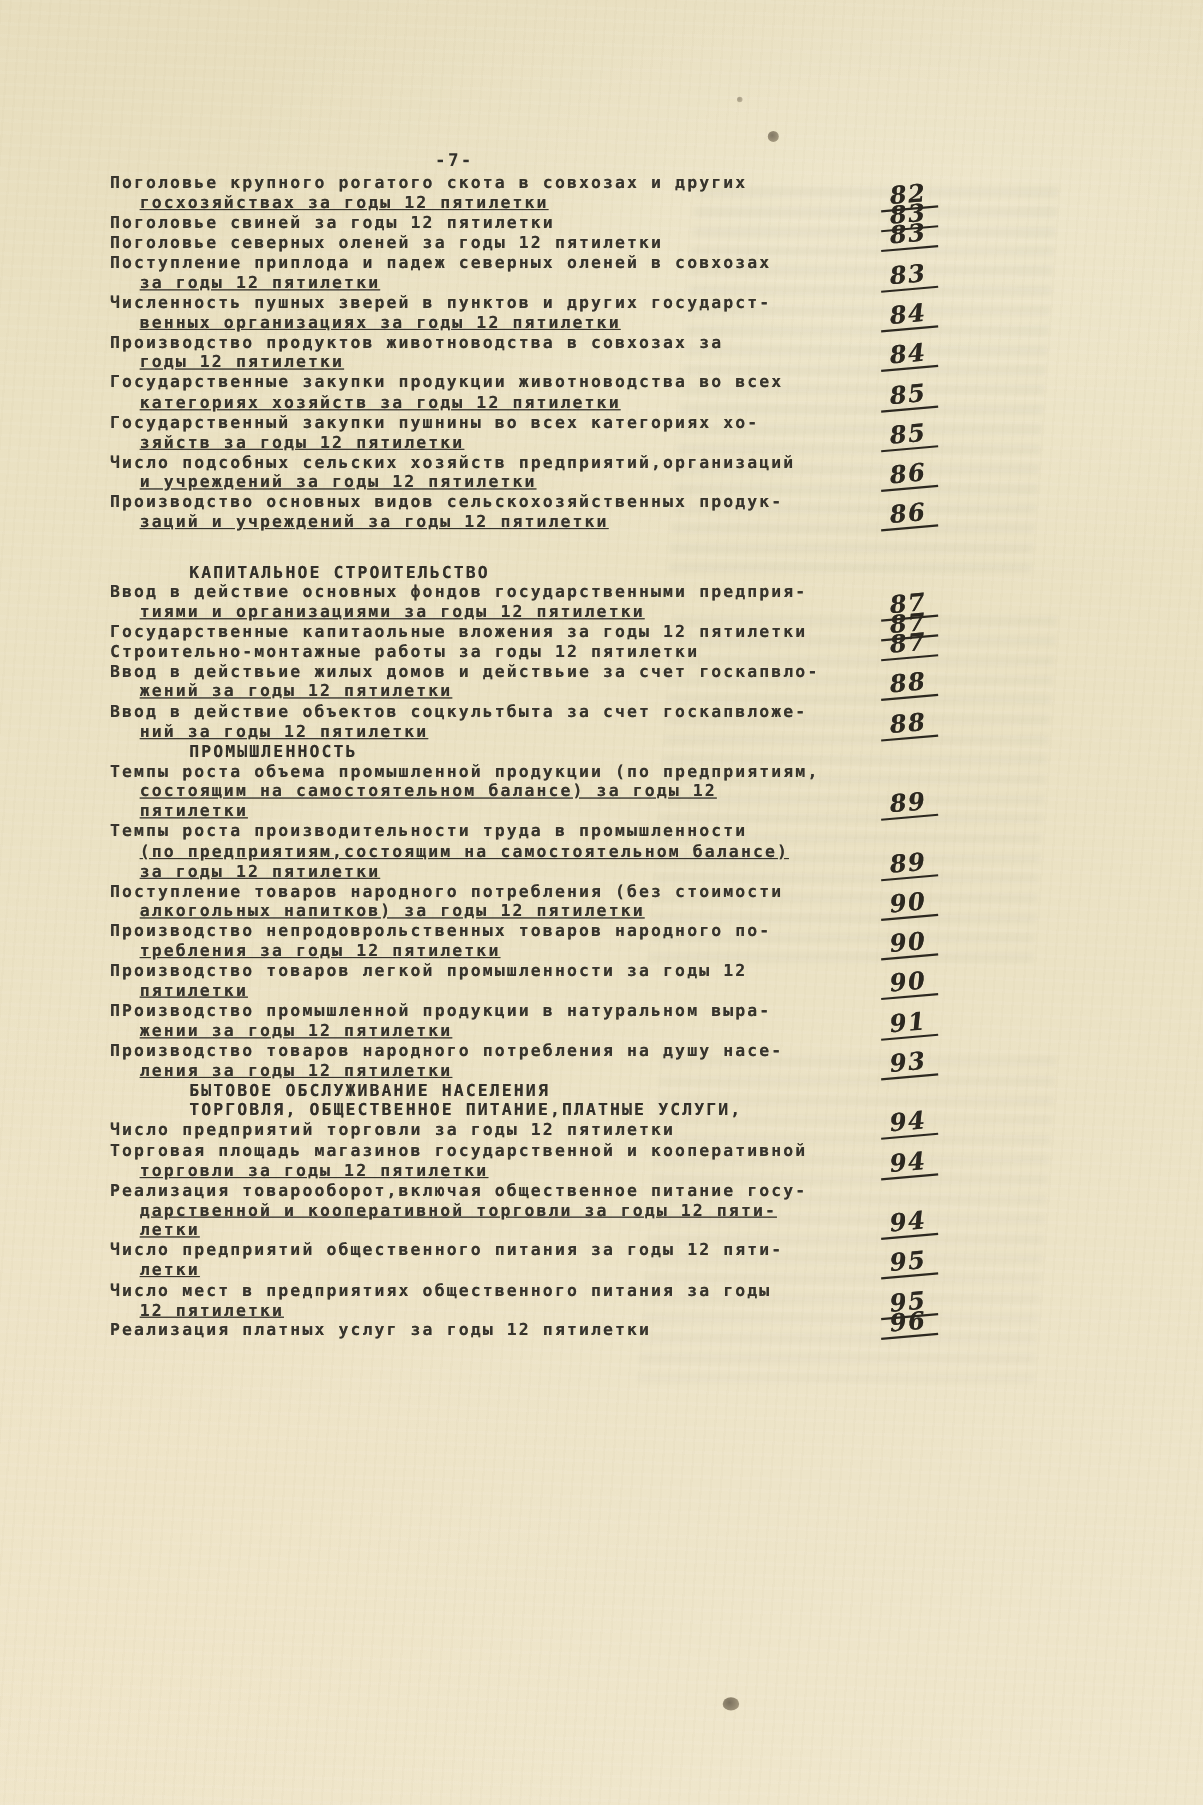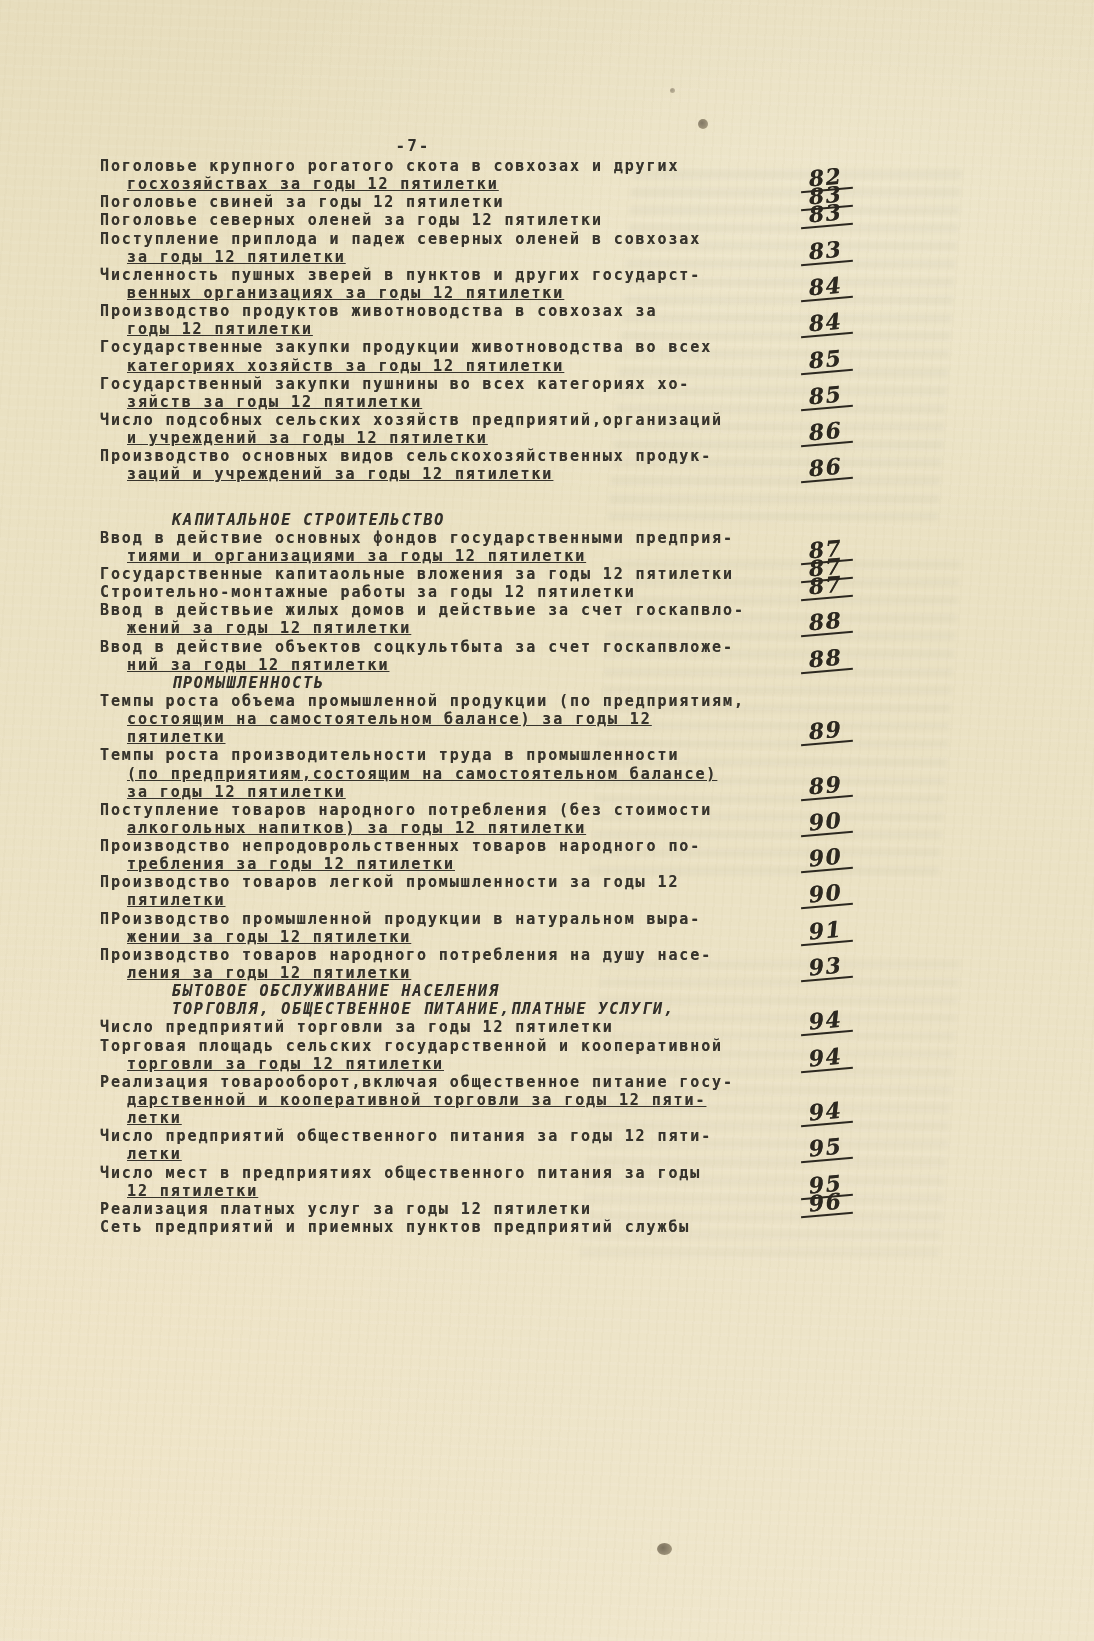--- a/index.html
+++ b/index.html
@@ -37,21 +37,21 @@
   }
   .line {
     position: relative;
     height: 18.15px; line-height: 18.15px;
     white-space: pre;
     font-weight: bold; font-size: 15px; letter-spacing: 1.9px;
     color: #37342d;
     text-shadow: 0 0 0.6px rgba(55,52,45,0.55);
   }
   .line.cont { padding-left: 27px; text-decoration: underline; }
-  .line.sect { padding-left: 72px; color: #33302a; font-style: italic; }
+  .line.sect { padding-left: 72px; color: #33302a; }
   .gap { height: 27px; }
   .pnum {
     position: absolute;
     left: 700px; top: -8px;
     display: inline-block;
     font-family: "DejaVu Serif", "Liberation Serif", serif;
     font-style: italic; font-weight: bold;
     font-size: 22px; line-height: 21px; letter-spacing: 1.5px;
     color: #2c2820;
     padding: 0 9px 1px 9px;
@@ -184,40 +184,37 @@
         <div class="line cont">ления за годы 12 пятилетки<span class="pnum">93</span></div>
       </div>
       <div>
         <div class="line sect">БЫТОВОЕ ОБСЛУЖИВАНИЕ НАСЕЛЕНИЯ</div>
         <div class="line sect">ТОРГОВЛЯ, ОБЩЕСТВЕННОЕ ПИТАНИЕ,ПЛАТНЫЕ УСЛУГИ,</div>
       </div>
       <div>
         <div class="line">Число предприятий торговли за годы 12 пятилетки<span class="pnum">94</span></div>
       </div>
       <div>
-        <div class="line">Торговая площадь сельских государственной и кооперативной</div>
+        <div class="line">Торговая площадь магазинов государственной и кооперативной</div>
         <div class="line cont">торговли за годы 12 пятилетки<span class="pnum">94</span></div>
       </div>
       <div>
         <div class="line">Реализация товарооборот,включая общественное питание госу-</div>
         <div class="line cont">дарственной и кооперативной торговли за годы 12 пяти-</div>
         <div class="line cont">летки<span class="pnum">94</span></div>
       </div>
       <div>
         <div class="line">Число предприятий общественного питания за годы 12 пяти-</div>
         <div class="line cont">летки<span class="pnum">95</span></div>
       </div>
       <div>
         <div class="line">Число мест в предприятиях общественного питания за годы</div>
         <div class="line cont">12 пятилетки<span class="pnum">95</span></div>
       </div>
       <div>
         <div class="line">Реализация платных услуг за годы 12 пятилетки<span class="pnum">96</span></div>
-      </div>
-      <div>
-        <div class="line">Сеть предприятий и приемных пунктов предприятий службы</div>
       </div>
     </div>
 
   <div class="speck speck-a"></div>
   <div class="speck speck-b"></div>
   <div class="speck speck-c"></div>
 </div>
 
 </body></html>

